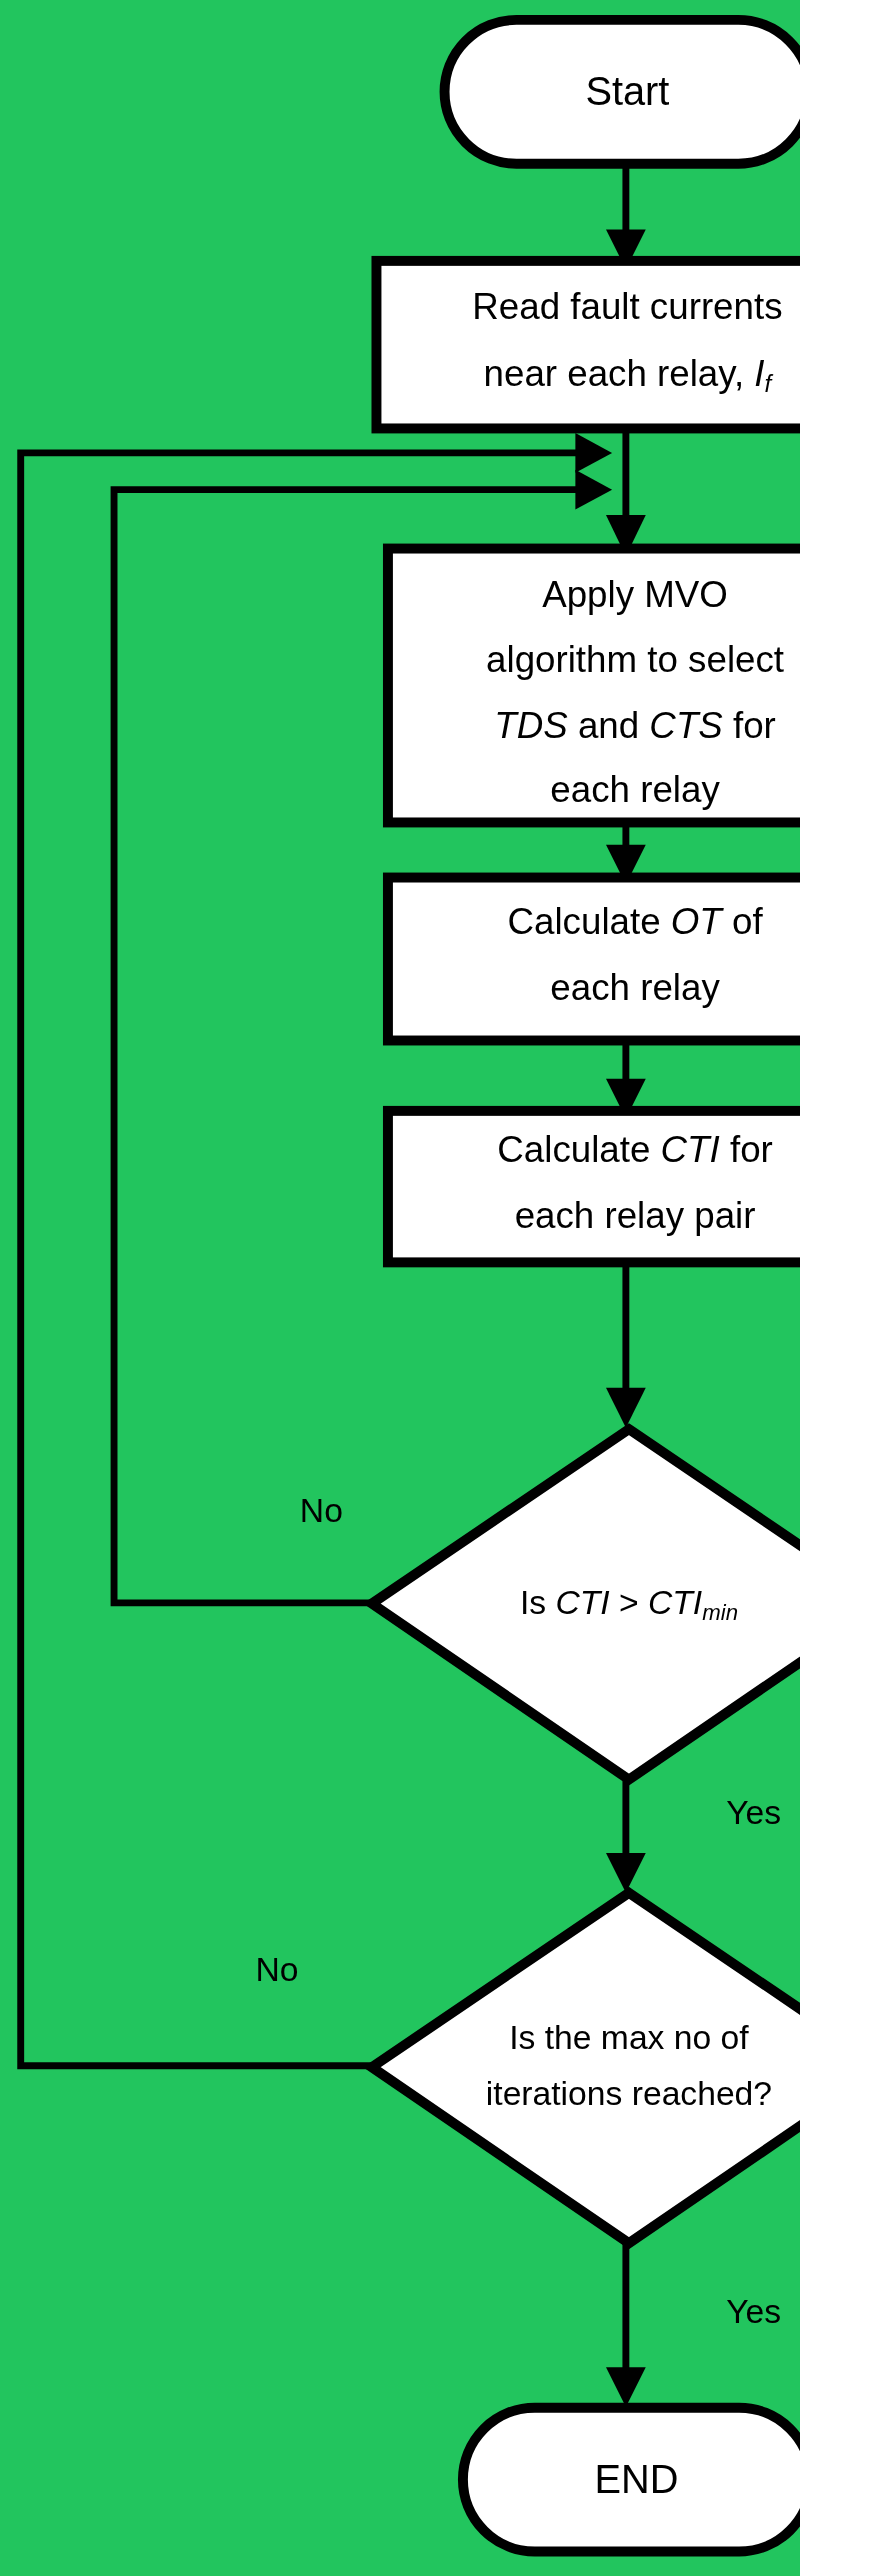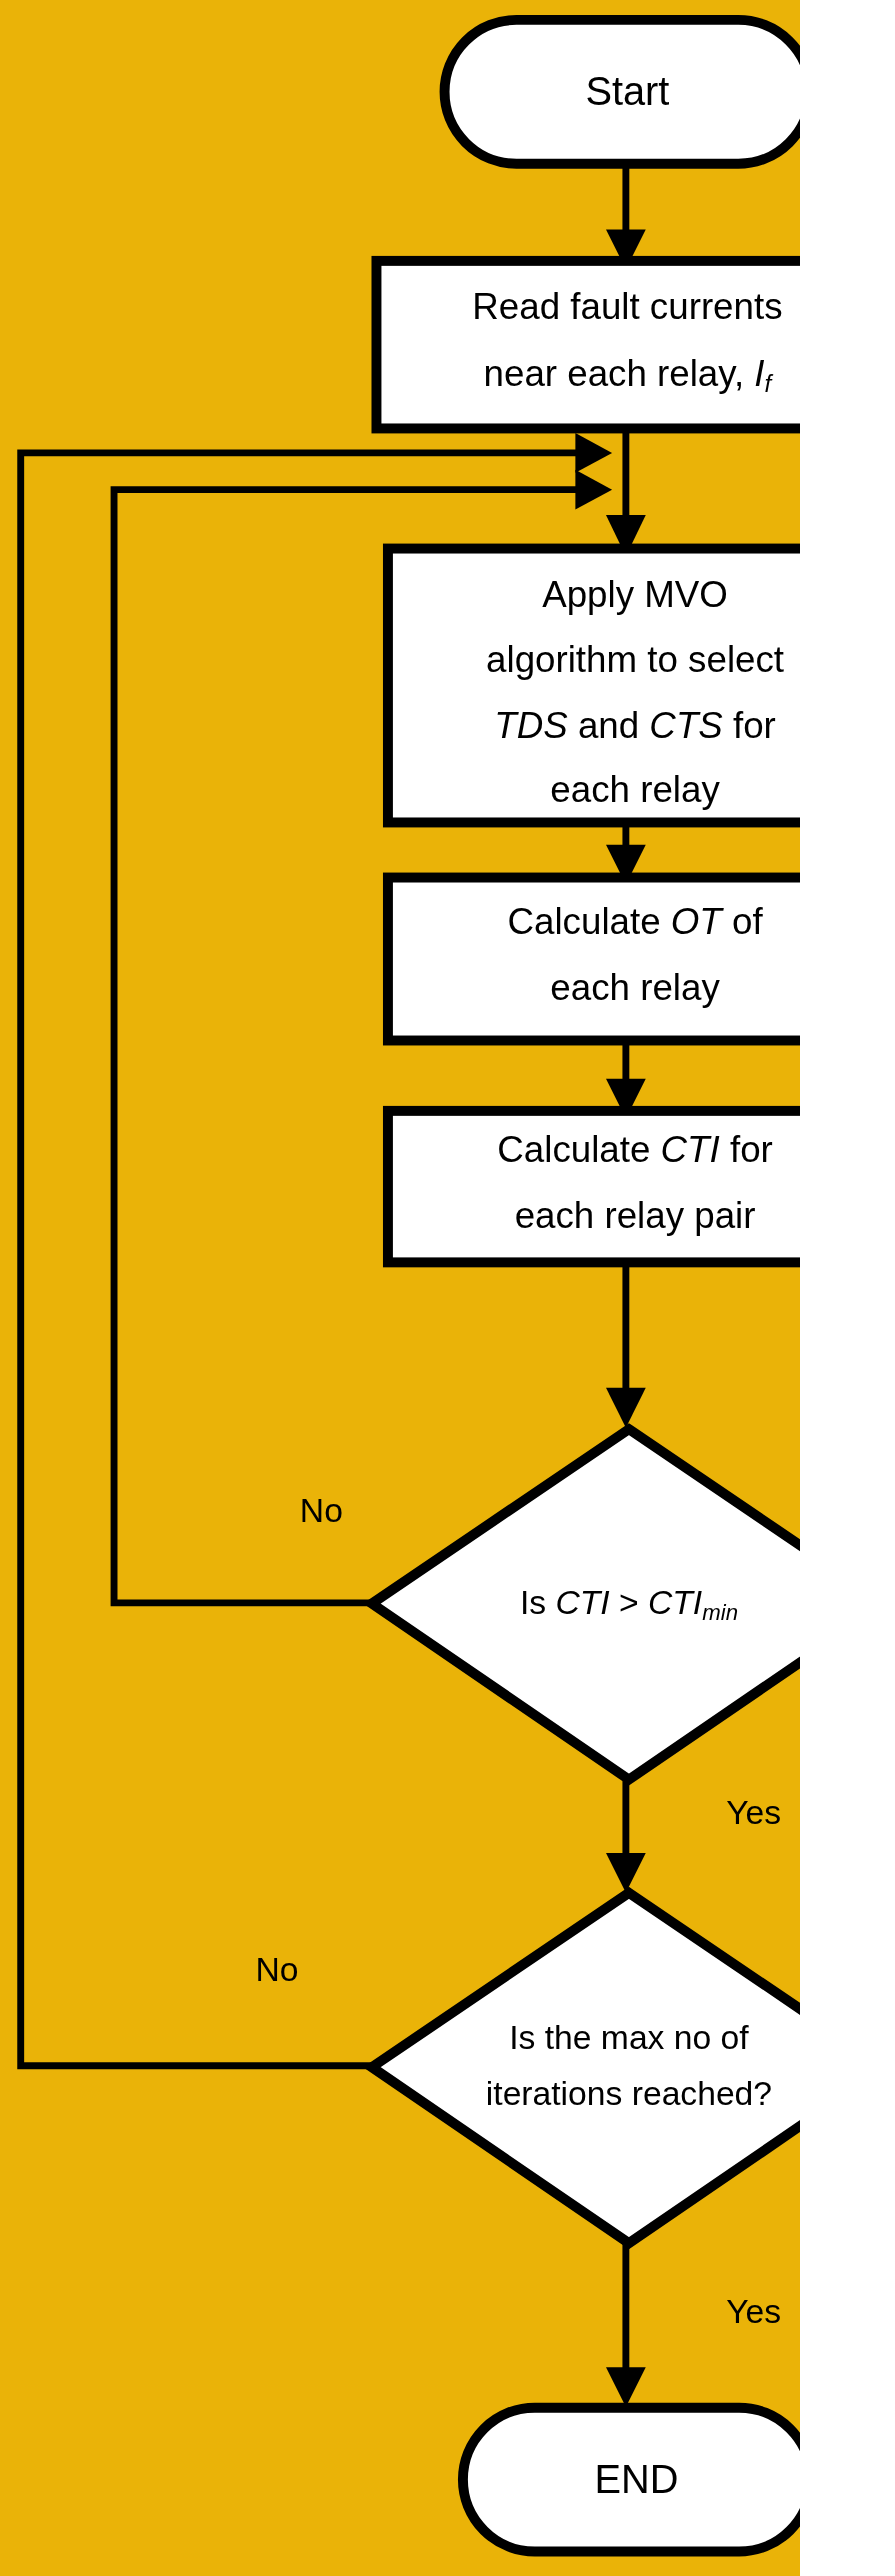--- a/index.html
+++ b/index.html
@@ -7,21 +7,21 @@
     padding: 0;
     background: #ffffff;
   }
   body {
     font-family: "Liberation Sans", sans-serif;
   }
   #flowchart-root {
     position: relative;
     width: 800px;
     height: 2576px;
-    background: #eab308;
+    background: #22c55e;
     overflow: hidden;
     text-decoration: underline;
   }
   #flow-svg {
     position: absolute;
     top: 0;
     left: 0;
     width: 896px;
     height: 2576px;
     display: block;

